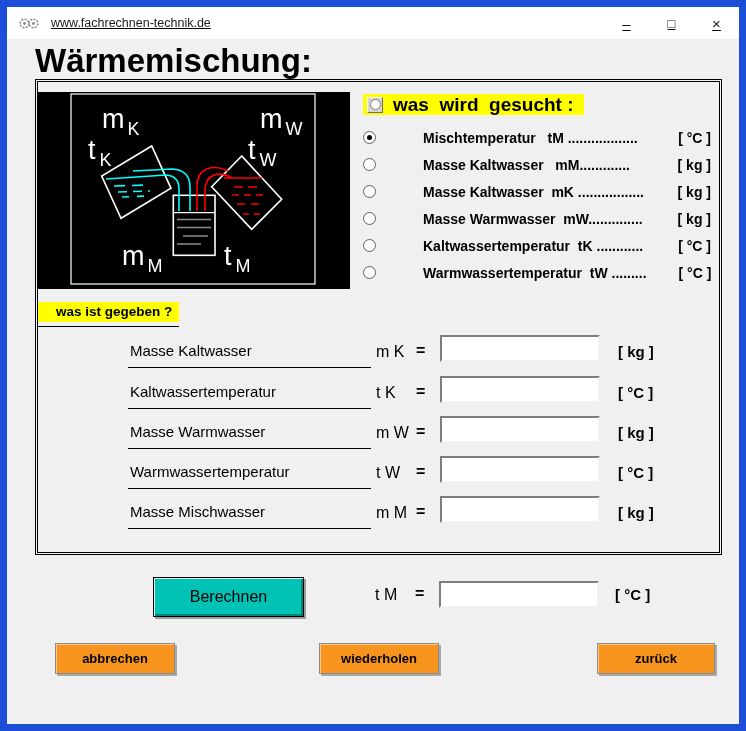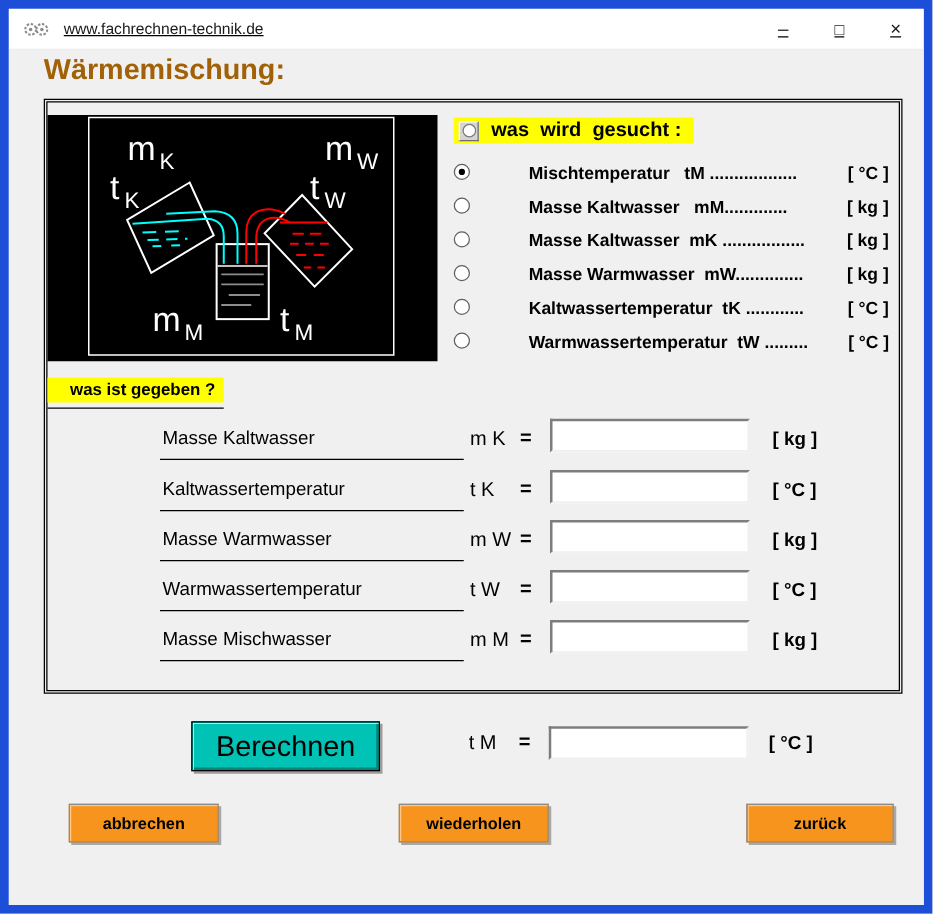--- a/index.html
+++ b/index.html
@@ -10,21 +10,21 @@
             border-bottom:1px solid #ececec;}
   .app-icon{margin-left:12px;display:flex;align-items:center;}
   .title-text{margin-left:11px;font-size:12.5px;color:#1a1a1a;}
   .win-controls{margin-left:auto;display:flex;height:100%;}
   .win-btn{width:45px;height:100%;border:none;background:transparent;font-size:15px;
            color:#1a1a1a;display:flex;align-items:center;justify-content:center;
            font-family:"Liberation Sans",sans-serif;cursor:pointer;padding:0;}
   .win-btn.max{font-size:13px;}
   
   .body{position:relative;width:742px;height:695px;background:#f0f0f0;}
-  .page-title{position:absolute;left:28px;top:2px;font-size:23px;font-weight:bold;color:#a16207;}
+  .page-title{position:absolute;left:28px;top:2px;font-size:33px;font-weight:bold;color:#000000;}
   
   .main-box{position:absolute;left:28px;top:39px;width:687px;height:476px;
             border:1px solid #000;box-sizing:border-box;}
   .main-box-inner{position:absolute;inset:1px;border:1px solid #000;pointer-events:none;}
   
   .diagram{position:absolute;left:2px;top:12px;width:312px;height:197px;background:#000;}
   .dlab{font-family:"Liberation Sans",sans-serif;font-size:27px;fill:#fff;}
   .dsub{font-size:18px;}
   .wline{stroke:#fff;fill:none;}
   .cold{stroke:var(--cyan,#00ffff);stroke-width:1.6;fill:none;}
@@ -34,21 +34,21 @@
   .search-header{position:absolute;left:327px;top:14px;height:21px;display:flex;align-items:center;
                  background:var(--yellow,#ffff00);padding:0 10px 0 4px;}
   .radio-raised{width:16px;height:16px;background:#d4d4d4;border:1px solid;
                 border-color:#ffffff #6e6e6e #6e6e6e #ffffff;display:flex;align-items:center;
                 justify-content:center;box-sizing:border-box;}
   .radio{width:13px;height:13px;border-radius:50%;background:#fff;border:1px solid #5f5f5f;
          box-sizing:border-box;position:relative;flex:none;}
   .radio.checked::after{content:"";position:absolute;left:3px;top:3px;width:5px;height:5px;
          border-radius:50%;background:#000;}
   .radio-raised .radio{width:11px;height:11px;border-color:#7a7a7a;}
-  .search-header .hl{font-size:16px;font-weight:bold;margin-left:10px;white-space:pre;}
+  .search-header .hl{font-size:19px;font-weight:bold;margin-left:10px;white-space:pre;}
   .search-opts{position:absolute;left:327px;top:44px;width:348px;}
   .search-opt{display:flex;align-items:center;height:27px;gap:32px;}
   .search-opt .radio{margin-right:15px;}
   .opt-text{font-size:14px;font-weight:bold;white-space:pre;}
   .opt-unit{font-size:14px;font-weight:bold;margin-left:auto;white-space:pre;}
   
   .given-header{position:absolute;left:2px;top:222px;padding-bottom:4px;border-bottom:1px solid #000;}
   .given-header .hl{display:inline-block;background:var(--yellow,#ffff00);font-size:13.5px;
                     font-weight:bold;padding:2px 7px 3px 18px;white-space:pre;}
   .given-row{position:absolute;left:92px;width:575px;height:36px;}
@@ -57,21 +57,21 @@
   .g-symbol{position:absolute;left:248px;top:1px;font-size:16px;white-space:pre;}
   .g-eq{position:absolute;left:288px;top:0;font-size:16px;font-weight:bold;}
   .win95-input{position:absolute;background:#fff;border:2px solid;
                border-color:#7d7d7d #f0f0f0 #f0f0f0 #7d7d7d;box-sizing:border-box;
                width:160px;height:27px;font-size:15px;padding:2px 5px;
                font-family:"Liberation Sans",sans-serif;outline:none;}
   .g-input{left:312px;top:-7px;}
   .g-unit{position:absolute;left:490px;top:1px;font-size:15px;font-weight:bold;white-space:pre;}
   
   .calc-button{position:absolute;left:146px;top:537px;width:151px;height:40px;
-               background:var(--teal,#00c3b6);border:1px solid #000;color:#000;font-size:23px;
+               background:var(--teal,#00c3b6);border:1px solid #000;color:#000;font-size:16px;
                font-family:"Liberation Sans",sans-serif;cursor:pointer;
                box-shadow:inset 1px 1px 0 #d9fffb,inset -2px -2px 0 #00867d,2px 2px 0 #9c9c9c;}
   .result-symbol{position:absolute;left:368px;top:546px;font-size:16px;white-space:pre;}
   .result-eq{position:absolute;left:408px;top:545px;font-size:16px;font-weight:bold;}
   .result-input{left:432px;top:541px;}
   .result-unit{position:absolute;left:608px;top:546px;font-size:15px;font-weight:bold;white-space:pre;}
   .nav-button{position:absolute;top:603px;height:31px;background:var(--orange,#f7941d);
               border:1px solid #8c8c8c;font-size:13px;font-weight:bold;color:#000;
               font-family:"Liberation Sans",sans-serif;cursor:pointer;
               box-shadow:inset 1px 1px 0 #ffc788,2px 2px 0 #a8a8a8;}

